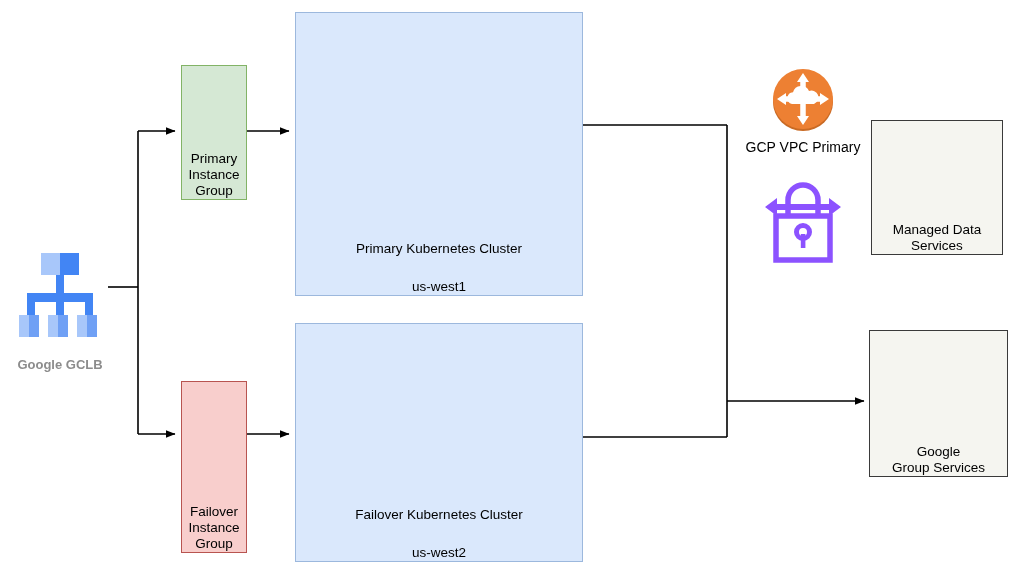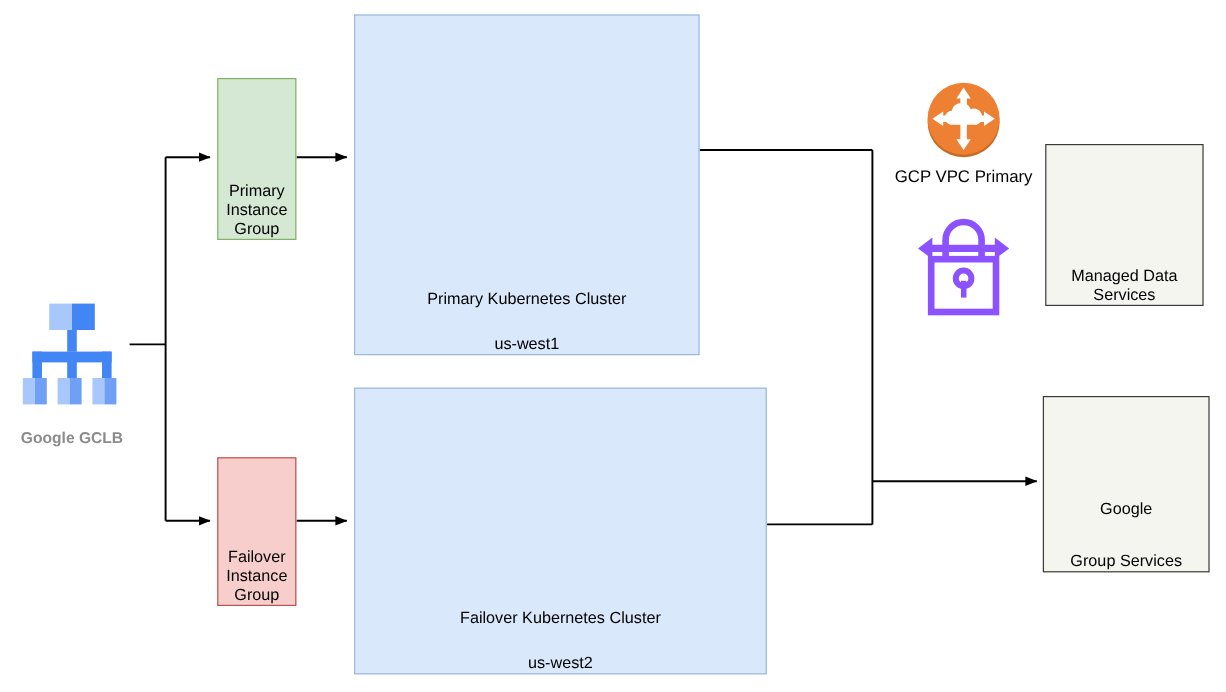--- a/index.html
+++ b/index.html
@@ -29,54 +29,53 @@
   .node .line { display: block; }
 
   
   .box-primary-ig {
     left: 181px; top: 65px; width: 66px; height: 135px;
     background: #d5e8d4;
     border: 1px solid #82b366;
     font-size: 13.5px;
   }
   .box-failover-ig {
-    left: 181px; top: 381px; width: 66px; height: 124px;
+    left: 181px; top: 381px; width: 66px; height: 172px;
     background: #f8cecc;
     border: 1px solid #b85450;
     font-size: 13.5px;
   }
 
   
   .box-primary-cluster {
     left: 295px; top: 12px; width: 288px; height: 284px;
     background: #dae8fc;
     border: 1px solid #9cb8dd;
     font-size: 13.5px;
   }
   .box-failover-cluster {
-    left: 295px; top: 323px; width: 344px; height: 239px;
+    left: 295px; top: 323px; width: 288px; height: 239px;
     background: #dae8fc;
     border: 1px solid #9cb8dd;
     font-size: 13.5px;
   }
   .cluster-title { margin-bottom: 22px; }
 
   
   .box-managed-data {
     left: 871px; top: 120px; width: 132px; height: 135px;
     background: #f5f5f0;
     border: 1px solid #3a3a3a;
     font-size: 13.5px;
   }
   .box-google-data {
     left: 869px; top: 330px; width: 139px; height: 147px;
     background: #f5f5f0;
     border: 1px solid #3a3a3a;
     font-size: 13.5px;
-    gap: 28px;
   }
 
   
   #connectors {
     position: absolute;
     left: 0; top: 0;
     width: 1022px; height: 577px;
     pointer-events: none;
   }
 

